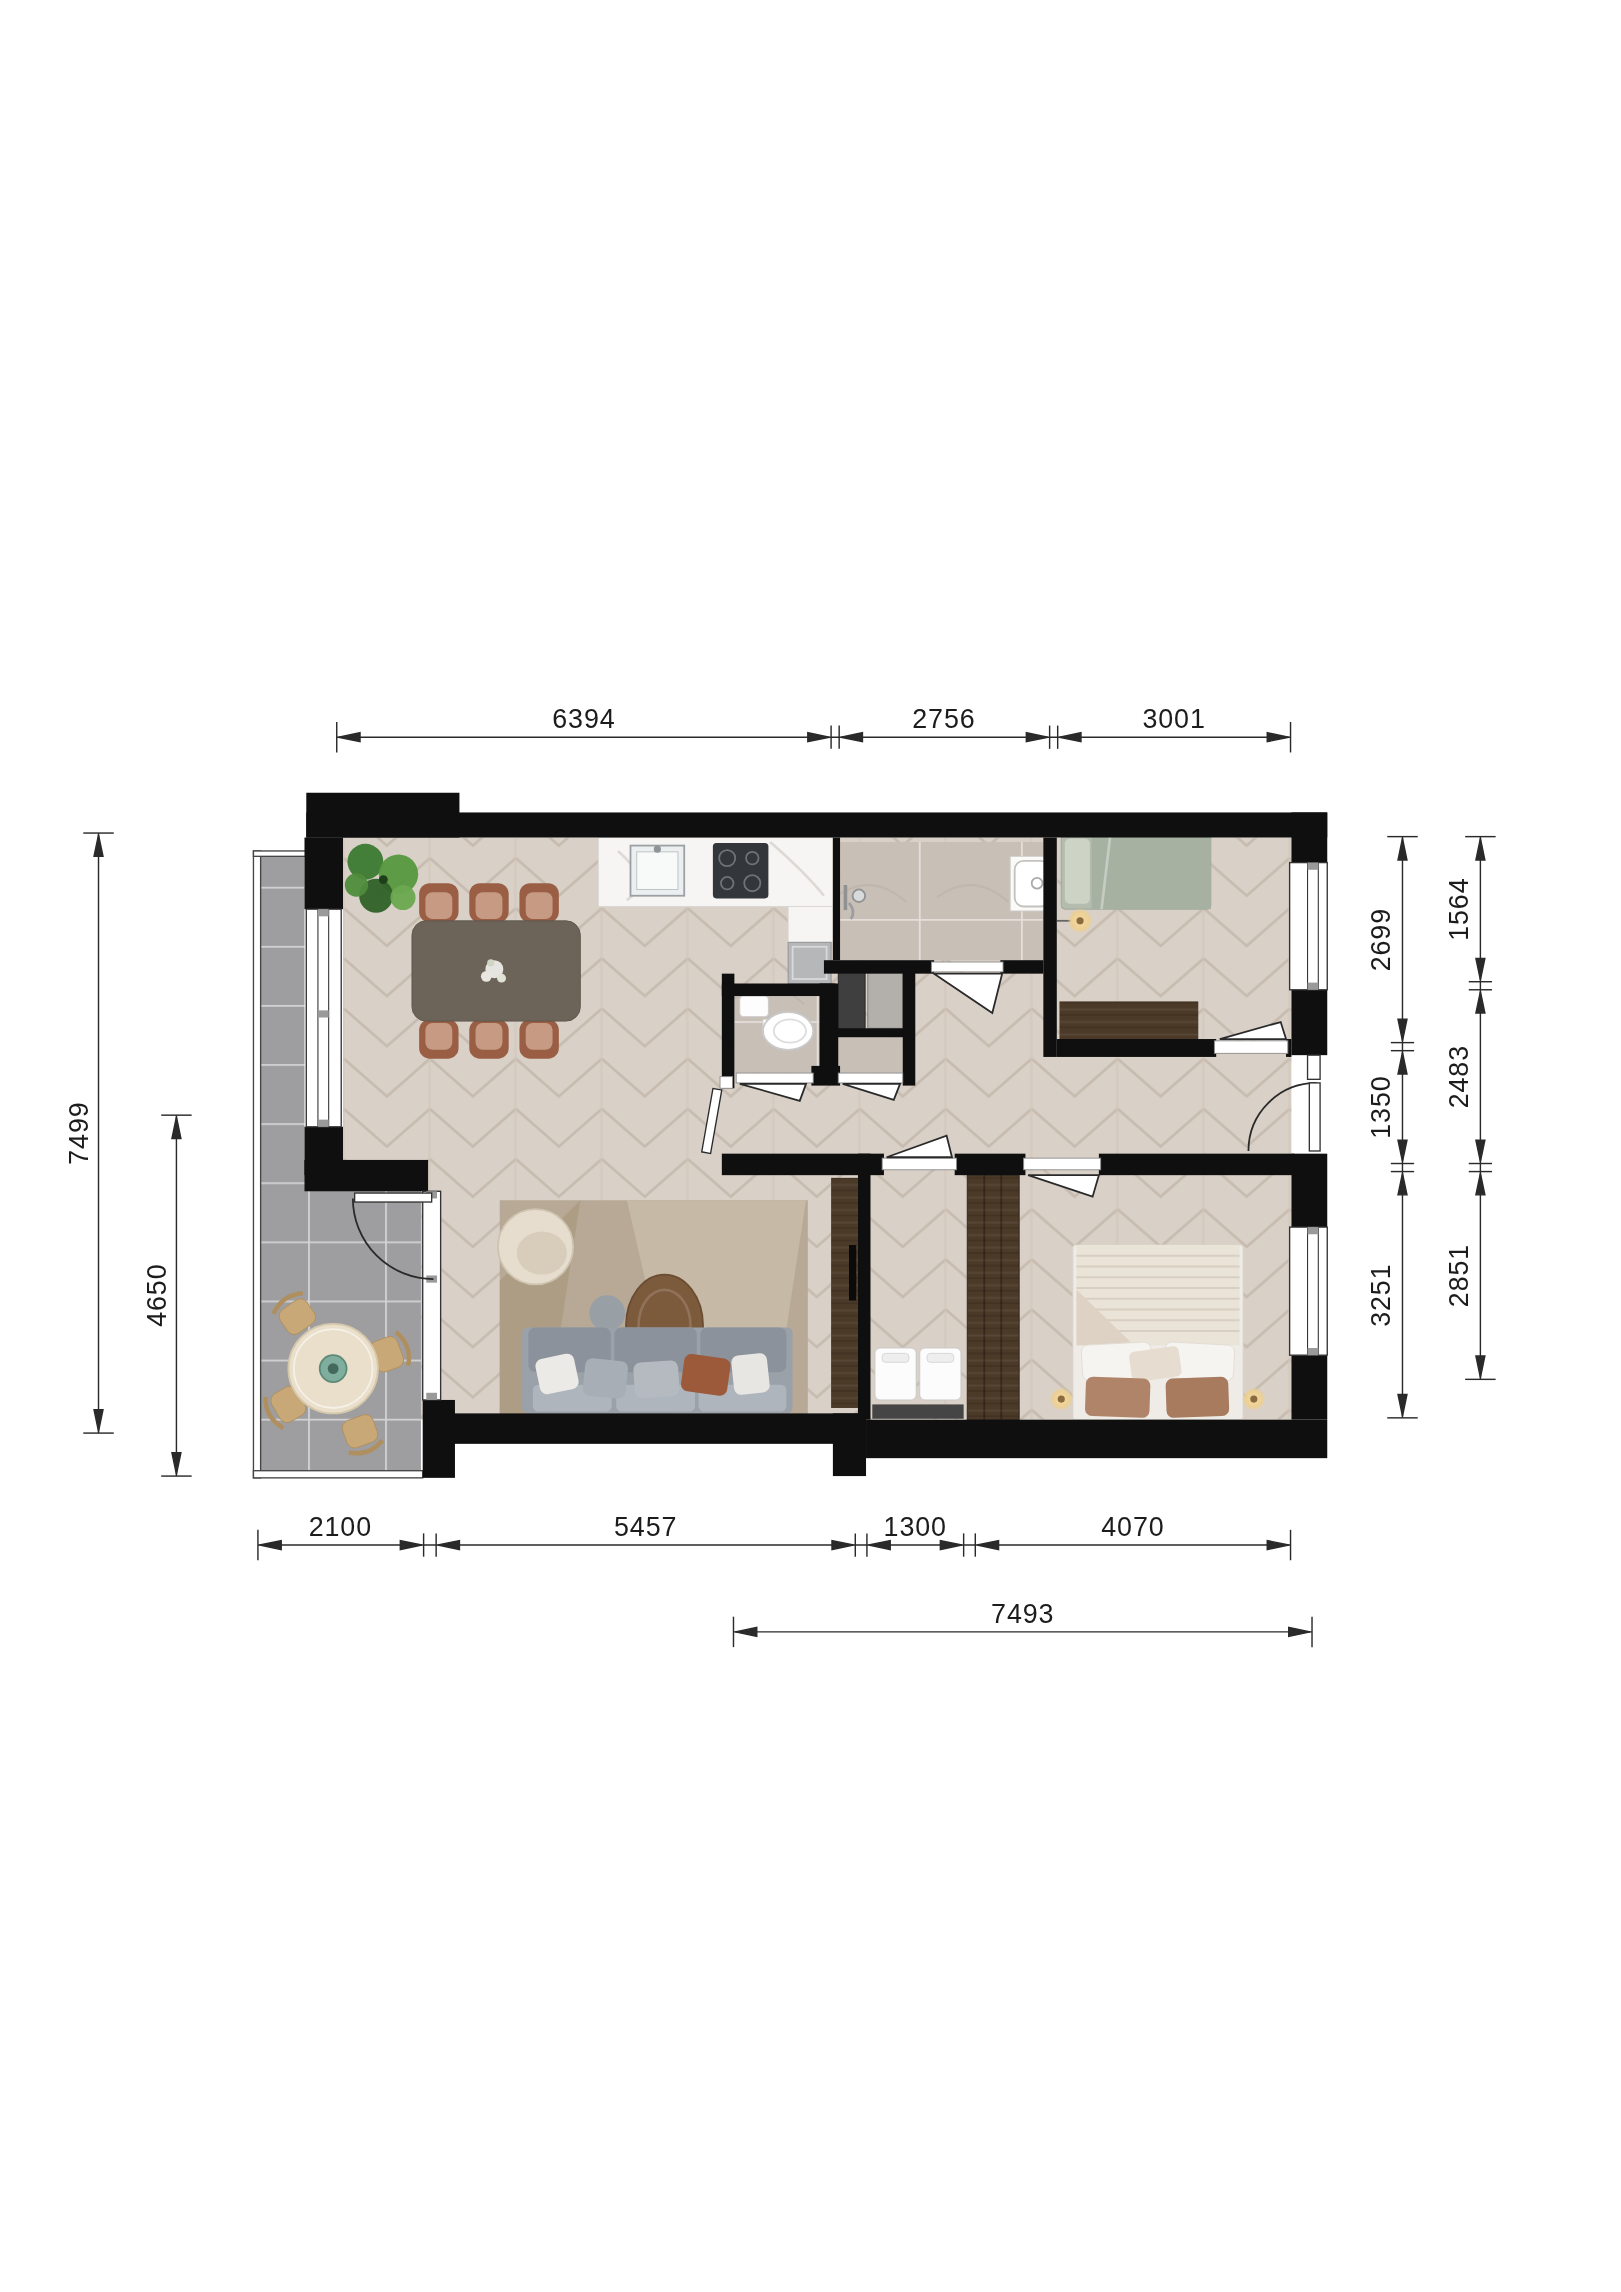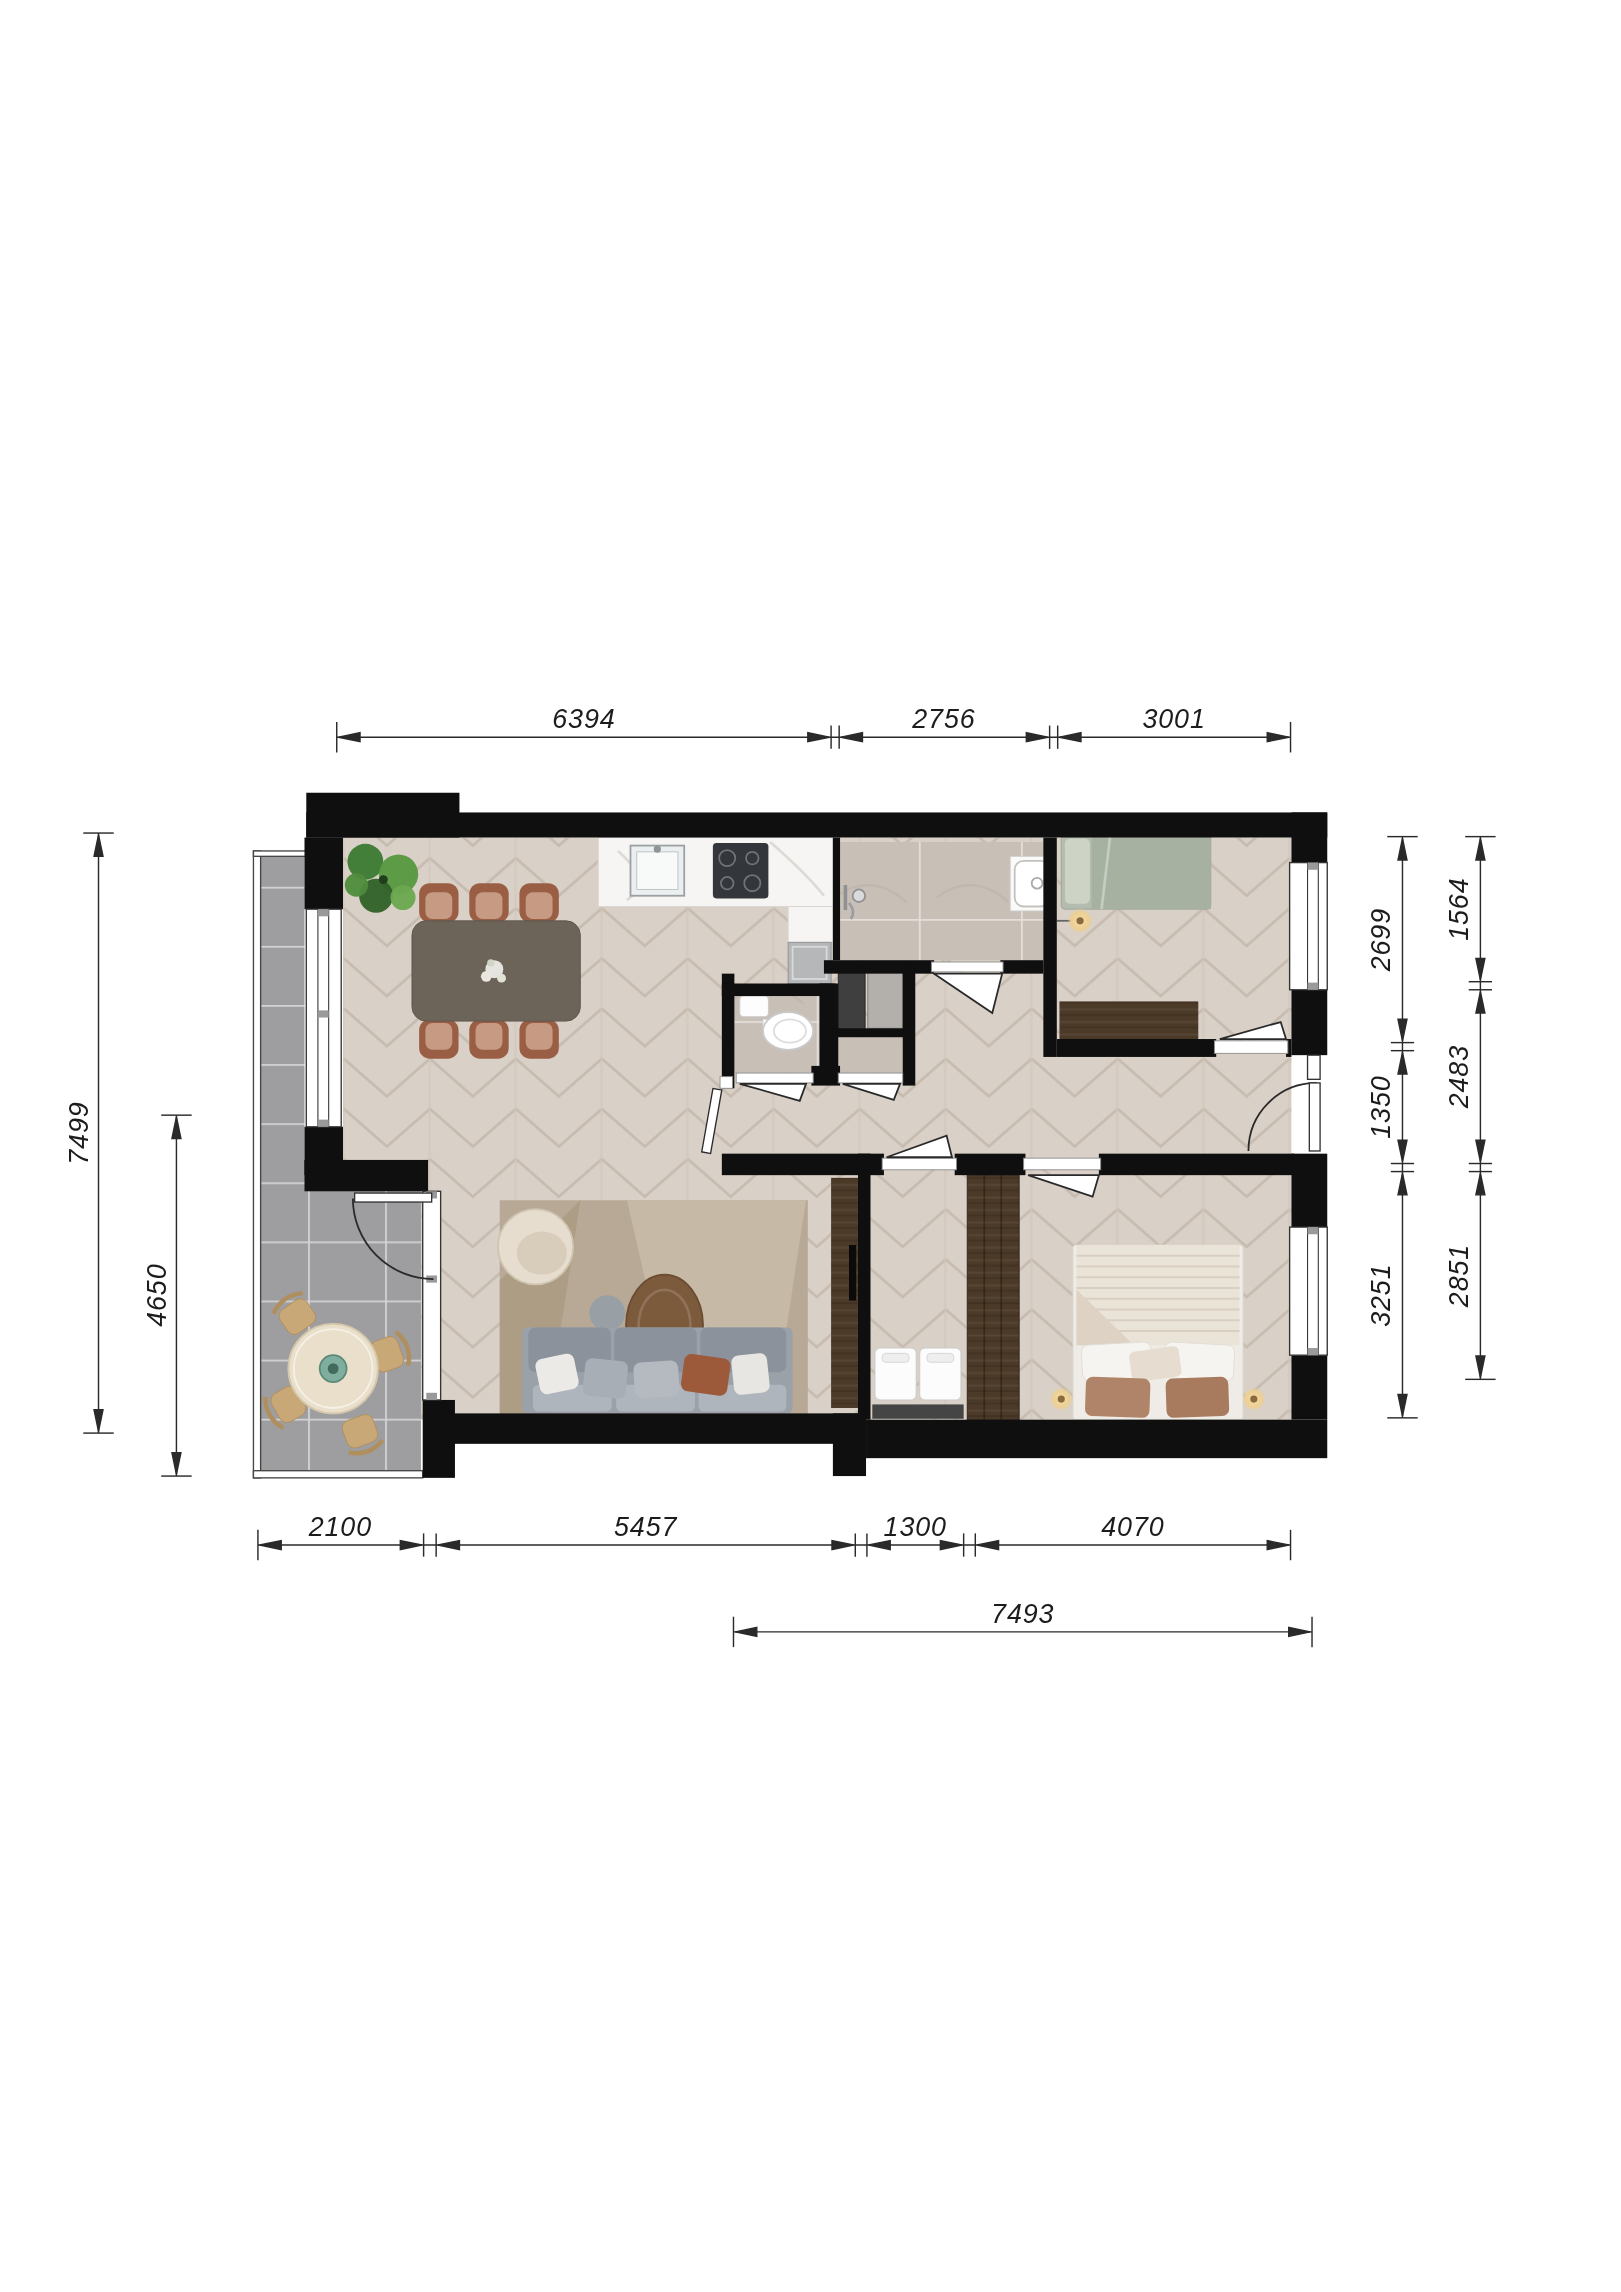--- a/index.html
+++ b/index.html
@@ -1,17 +1,17 @@
 <!DOCTYPE html>
 <html style="font-size:14.3px"><head>
 <meta charset="utf-8">
 <style>
   html,body{margin:0;padding:0;background:#ffffff;}
   .canvas{position:relative;width:1621px;height:2293px;background:#ffffff;overflow:hidden;
-          font-family:"Liberation Sans", sans-serif;font-style:italic;}
+          font-family:"Liberation Sans", sans-serif;}
   svg{position:absolute;left:0;top:0;}
   text.dim{font-family:"Liberation Sans", sans-serif;font-size:30px;fill:#1c1c1c;letter-spacing:1px;}
 </style>
 </head>
 <body>
 
 <div class="canvas">
 <svg width="1621" height="2293" viewBox="0 0 1810 2560">
   <defs>
     <pattern id="chev" width="96" height="56" patternUnits="userSpaceOnUse">

